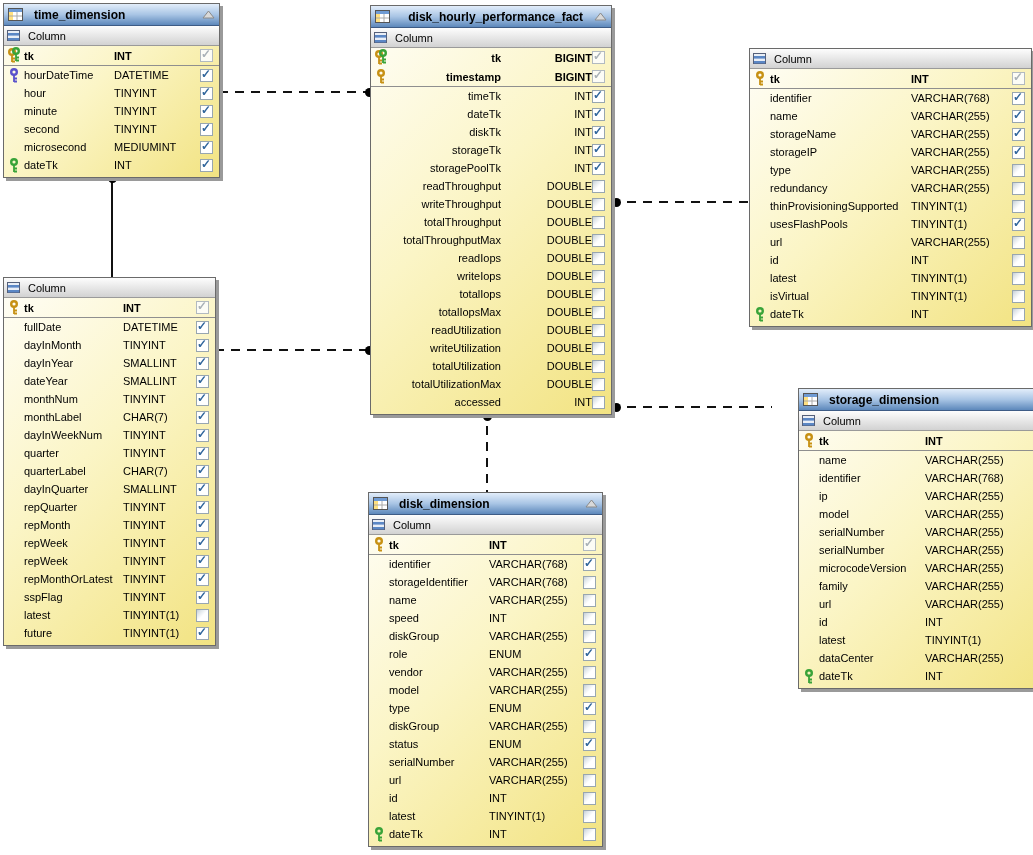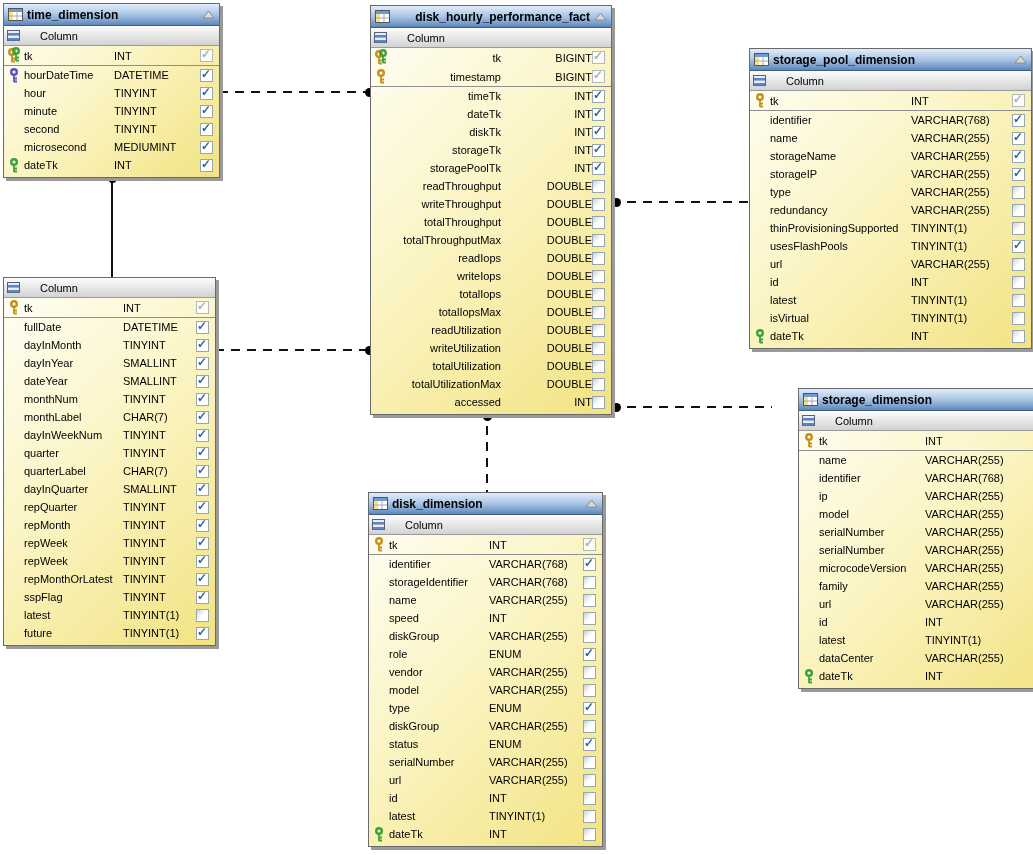--- a/index.html
+++ b/index.html
@@ -1,30 +1,30 @@
 <!DOCTYPE html>
 <html><head>
 <meta charset="utf-8">
 <style>
   html,body{margin:0;padding:0;background:#fff;}
   #canvas{position:relative;width:1033px;height:855px;background:#ffffff;overflow:hidden;
           font-family:"Liberation Sans",sans-serif;}
   .tbl{position:absolute;border:1px solid #6a6a6a;box-shadow:3px 3px 0 #9a9a9a;
        background:linear-gradient(135deg,#fffef8 0%,#fbf5c6 45%,#f2e382 100%);
        font-size:11px;color:#000;}
-  .hdr{height:21px;display:flex;align-items:center;gap:4px;padding:0 4px;
+  .hdr{height:21px;display:flex;align-items:center;gap:11px;padding:0 4px;
        background:linear-gradient(#e2edfa 0%,#a9c5e5 50%,#5d88bb 100%);
        border-bottom:1px solid #3d5b85;}
   .hdr .ttl{font-weight:bold;font-size:12px;flex:1;white-space:nowrap;overflow:hidden;}
-  .colhdr{height:19px;display:flex;align-items:center;gap:20px;padding:0 3px;
+  .colhdr{height:19px;display:flex;align-items:center;gap:8px;padding:0 3px;
        background:linear-gradient(#fdfdfd 0%,#d2d2d2 100%);border-bottom:1px solid #9a9a9a;}
   .rows{padding-bottom:3px;}
   .row{display:grid;grid-template-columns:20px var(--nw) 1fr 13px;align-items:center;
        height:18px;padding-right:6px;}
-  .row.keyrow{height:19px;}
+  .row.keyrow{height:19px;font-weight:bold;}
   .row.keysec-end{border-bottom:1px solid #8f8f8f;}
   .cname,.ctype{white-space:nowrap;overflow:hidden;}
   .key{justify-self:center;display:flex;align-items:center;}
   .key .k2{margin-left:-7px;}
   .cb{width:11px;height:11px;border:1px solid #98a6b0;background:#fff;justify-self:end;
       position:relative;}
   .cb.c::after{content:"\2713";position:absolute;left:0;top:-3px;font-size:12px;
       font-weight:bold;color:#31669c;}
   .cb.d{border-color:#b2bac0;background:#fcfcf6;}
   .cb.d::after{content:"\2713";position:absolute;left:0;top:-3px;font-size:12px;
@@ -437,31 +437,139 @@
         </div>
         <div class="row">
           <span class="key"></span>
           <span class="cname">accessed</span>
           <span class="ctype">INT</span>
           <span class="cb u"></span>
         </div>
       </div>
     </div>
     <div class="tbl" style="left: 749px; top: 48px; width: 281px; --nw: 141px;">
+      <div class="colhdr">
+        <span style="display:flex">
+          <svg width="13" height="11" viewBox="0 0 13 11">
+            <rect x="0.5" y="0.5" width="12" height="10" fill="#e9eef6" stroke="#55607a"></rect>
+            <rect x="1" y="3" width="11" height="2.6" fill="#5b87c5"></rect>
+            <rect x="1" y="8" width="11" height="2.4" fill="#5b87c5"></rect>
+          </svg>
+        </span>
+        <span>Column</span>
+      </div>
+      <div class="rows">
+        <div class="row keyrow keysec-end">
+          <span class="key">
+            <svg width="11" height="15" viewBox="0 0 11 15">
+              <circle cx="5" cy="4" r="2.8" fill="none" stroke="#c79114" stroke-width="2.4"></circle>
+              <path d="M5 6.5 L5 14 M5 10.5 L8 10.5 M5 13.5 L8 13.5" stroke="#c79114" stroke-width="1.8" fill="none"></path>
+            </svg>
+          </span>
+          <span class="cname">tk</span>
+          <span class="ctype">INT</span>
+          <span class="cb d"></span>
+        </div>
+        <div class="row">
+          <span class="key"></span>
+          <span class="cname">identifier</span>
+          <span class="ctype">VARCHAR(768)</span>
+          <span class="cb c"></span>
+        </div>
+        <div class="row">
+          <span class="key"></span>
+          <span class="cname">name</span>
+          <span class="ctype">VARCHAR(255)</span>
+          <span class="cb c"></span>
+        </div>
+        <div class="row">
+          <span class="key"></span>
+          <span class="cname">storageName</span>
+          <span class="ctype">VARCHAR(255)</span>
+          <span class="cb c"></span>
+        </div>
+        <div class="row">
+          <span class="key"></span>
+          <span class="cname">storageIP</span>
+          <span class="ctype">VARCHAR(255)</span>
+          <span class="cb c"></span>
+        </div>
+        <div class="row">
+          <span class="key"></span>
+          <span class="cname">type</span>
+          <span class="ctype">VARCHAR(255)</span>
+          <span class="cb u"></span>
+        </div>
+        <div class="row">
+          <span class="key"></span>
+          <span class="cname">redundancy</span>
+          <span class="ctype">VARCHAR(255)</span>
+          <span class="cb u"></span>
+        </div>
+        <div class="row">
+          <span class="key"></span>
+          <span class="cname">thinProvisioningSupported</span>
+          <span class="ctype">TINYINT(1)</span>
+          <span class="cb u"></span>
+        </div>
+        <div class="row">
+          <span class="key"></span>
+          <span class="cname">usesFlashPools</span>
+          <span class="ctype">TINYINT(1)</span>
+          <span class="cb c"></span>
+        </div>
+        <div class="row">
+          <span class="key"></span>
+          <span class="cname">url</span>
+          <span class="ctype">VARCHAR(255)</span>
+          <span class="cb u"></span>
+        </div>
+        <div class="row">
+          <span class="key"></span>
+          <span class="cname">id</span>
+          <span class="ctype">INT</span>
+          <span class="cb u"></span>
+        </div>
+        <div class="row">
+          <span class="key"></span>
+          <span class="cname">latest</span>
+          <span class="ctype">TINYINT(1)</span>
+          <span class="cb u"></span>
+        </div>
+        <div class="row">
+          <span class="key"></span>
+          <span class="cname">isVirtual</span>
+          <span class="ctype">TINYINT(1)</span>
+          <span class="cb u"></span>
+        </div>
+        <div class="row">
+          <span class="key">
+            <svg width="11" height="15" viewBox="0 0 11 15">
+              <circle cx="5" cy="4" r="2.8" fill="none" stroke="#39a339" stroke-width="2.4"></circle>
+              <path d="M5 6.5 L5 14 M5 10.5 L8 10.5 M5 13.5 L8 13.5" stroke="#39a339" stroke-width="1.8" fill="none"></path>
+            </svg>
+          </span>
+          <span class="cname">dateTk</span>
+          <span class="ctype">INT</span>
+          <span class="cb u"></span>
+        </div>
+      </div>
+    </div>
+    <div class="tbl" style="left: 770px; top: 388px; width: 260px; margin-left: 28px; --nw: 106px;">
       <div class="hdr">
         <span style="display:flex">
           <svg width="15" height="13" viewBox="0 0 15 13">
             <rect x="0.5" y="0.5" width="14" height="12" fill="#fff" stroke="#555"></rect>
             <rect x="1" y="1" width="13" height="3" fill="#6f9bd4"></rect>
             <rect x="1" y="4" width="4" height="8" fill="#ffe080"></rect>
             <line x1="1" y1="8" x2="14" y2="8" stroke="#aaa"></line>
             <line x1="9" y1="4" x2="9" y2="12" stroke="#aaa"></line>
           </svg>
         </span>
-        <span class="ttl">storage_pool_dimension</span>
+        <span class="ttl">storage_dimension</span>
         <span style="display:flex">
           <svg width="13" height="9" viewBox="0 0 13 9">
             <path d="M6.5 1 L12 8 L1 8 Z" fill="#d9d9d9" stroke="#8a8a8a"></path>
           </svg>
         </span>
       </div>
       <div class="colhdr">
         <span style="display:flex">
           <svg width="13" height="11" viewBox="0 0 13 11">
             <rect x="0.5" y="0.5" width="12" height="10" fill="#e9eef6" stroke="#55607a"></rect>
@@ -478,64 +586,64 @@
               <circle cx="5" cy="4" r="2.8" fill="none" stroke="#c79114" stroke-width="2.4"></circle>
               <path d="M5 6.5 L5 14 M5 10.5 L8 10.5 M5 13.5 L8 13.5" stroke="#c79114" stroke-width="1.8" fill="none"></path>
             </svg>
           </span>
           <span class="cname">tk</span>
           <span class="ctype">INT</span>
           <span class="cb d"></span>
         </div>
         <div class="row">
           <span class="key"></span>
+          <span class="cname">name</span>
+          <span class="ctype">VARCHAR(255)</span>
+          <span class="cb c"></span>
+        </div>
+        <div class="row">
+          <span class="key"></span>
           <span class="cname">identifier</span>
           <span class="ctype">VARCHAR(768)</span>
           <span class="cb c"></span>
         </div>
         <div class="row">
           <span class="key"></span>
-          <span class="cname">name</span>
-          <span class="ctype">VARCHAR(255)</span>
-          <span class="cb c"></span>
-        </div>
-        <div class="row">
-          <span class="key"></span>
-          <span class="cname">storageName</span>
-          <span class="ctype">VARCHAR(255)</span>
-          <span class="cb c"></span>
-        </div>
-        <div class="row">
-          <span class="key"></span>
-          <span class="cname">storageIP</span>
-          <span class="ctype">VARCHAR(255)</span>
-          <span class="cb c"></span>
-        </div>
-        <div class="row">
-          <span class="key"></span>
-          <span class="cname">type</span>
-          <span class="ctype">VARCHAR(255)</span>
-          <span class="cb u"></span>
-        </div>
-        <div class="row">
-          <span class="key"></span>
-          <span class="cname">redundancy</span>
-          <span class="ctype">VARCHAR(255)</span>
-          <span class="cb u"></span>
-        </div>
-        <div class="row">
-          <span class="key"></span>
-          <span class="cname">thinProvisioningSupported</span>
-          <span class="ctype">TINYINT(1)</span>
-          <span class="cb u"></span>
-        </div>
-        <div class="row">
-          <span class="key"></span>
-          <span class="cname">usesFlashPools</span>
-          <span class="ctype">TINYINT(1)</span>
+          <span class="cname">ip</span>
+          <span class="ctype">VARCHAR(255)</span>
+          <span class="cb c"></span>
+        </div>
+        <div class="row">
+          <span class="key"></span>
+          <span class="cname">model</span>
+          <span class="ctype">VARCHAR(255)</span>
+          <span class="cb c"></span>
+        </div>
+        <div class="row">
+          <span class="key"></span>
+          <span class="cname">serialNumber</span>
+          <span class="ctype">VARCHAR(255)</span>
+          <span class="cb c"></span>
+        </div>
+        <div class="row">
+          <span class="key"></span>
+          <span class="cname">serialNumber</span>
+          <span class="ctype">VARCHAR(255)</span>
+          <span class="cb u"></span>
+        </div>
+        <div class="row">
+          <span class="key"></span>
+          <span class="cname">microcodeVersion</span>
+          <span class="ctype">VARCHAR(255)</span>
+          <span class="cb u"></span>
+        </div>
+        <div class="row">
+          <span class="key"></span>
+          <span class="cname">family</span>
+          <span class="ctype">VARCHAR(255)</span>
           <span class="cb c"></span>
         </div>
         <div class="row">
           <span class="key"></span>
           <span class="cname">url</span>
           <span class="ctype">VARCHAR(255)</span>
           <span class="cb u"></span>
         </div>
         <div class="row">
           <span class="key"></span>
@@ -544,49 +652,49 @@
           <span class="cb u"></span>
         </div>
         <div class="row">
           <span class="key"></span>
           <span class="cname">latest</span>
           <span class="ctype">TINYINT(1)</span>
           <span class="cb u"></span>
         </div>
         <div class="row">
           <span class="key"></span>
-          <span class="cname">isVirtual</span>
-          <span class="ctype">TINYINT(1)</span>
+          <span class="cname">dataCenter</span>
+          <span class="ctype">VARCHAR(255)</span>
           <span class="cb u"></span>
         </div>
         <div class="row">
           <span class="key">
             <svg width="11" height="15" viewBox="0 0 11 15">
               <circle cx="5" cy="4" r="2.8" fill="none" stroke="#39a339" stroke-width="2.4"></circle>
               <path d="M5 6.5 L5 14 M5 10.5 L8 10.5 M5 13.5 L8 13.5" stroke="#39a339" stroke-width="1.8" fill="none"></path>
             </svg>
           </span>
           <span class="cname">dateTk</span>
           <span class="ctype">INT</span>
           <span class="cb u"></span>
         </div>
       </div>
     </div>
-    <div class="tbl" style="left: 770px; top: 388px; width: 260px; margin-left: 28px; --nw: 106px;">
+    <div class="tbl" style="left: 368px; top: 492px; width: 233px; --nw: 100px;">
       <div class="hdr">
         <span style="display:flex">
           <svg width="15" height="13" viewBox="0 0 15 13">
             <rect x="0.5" y="0.5" width="14" height="12" fill="#fff" stroke="#555"></rect>
             <rect x="1" y="1" width="13" height="3" fill="#6f9bd4"></rect>
             <rect x="1" y="4" width="4" height="8" fill="#ffe080"></rect>
             <line x1="1" y1="8" x2="14" y2="8" stroke="#aaa"></line>
             <line x1="9" y1="4" x2="9" y2="12" stroke="#aaa"></line>
           </svg>
         </span>
-        <span class="ttl">storage_dimension</span>
+        <span class="ttl">disk_dimension</span>
         <span style="display:flex">
           <svg width="13" height="9" viewBox="0 0 13 9">
             <path d="M6.5 1 L12 8 L1 8 Z" fill="#d9d9d9" stroke="#8a8a8a"></path>
           </svg>
         </span>
       </div>
       <div class="colhdr">
         <span style="display:flex">
           <svg width="13" height="11" viewBox="0 0 13 11">
             <rect x="0.5" y="0.5" width="12" height="10" fill="#e9eef6" stroke="#55607a"></rect>
@@ -603,145 +711,20 @@
               <circle cx="5" cy="4" r="2.8" fill="none" stroke="#c79114" stroke-width="2.4"></circle>
               <path d="M5 6.5 L5 14 M5 10.5 L8 10.5 M5 13.5 L8 13.5" stroke="#c79114" stroke-width="1.8" fill="none"></path>
             </svg>
           </span>
           <span class="cname">tk</span>
           <span class="ctype">INT</span>
           <span class="cb d"></span>
         </div>
         <div class="row">
           <span class="key"></span>
-          <span class="cname">name</span>
-          <span class="ctype">VARCHAR(255)</span>
-          <span class="cb c"></span>
-        </div>
-        <div class="row">
-          <span class="key"></span>
-          <span class="cname">identifier</span>
-          <span class="ctype">VARCHAR(768)</span>
-          <span class="cb c"></span>
-        </div>
-        <div class="row">
-          <span class="key"></span>
-          <span class="cname">ip</span>
-          <span class="ctype">VARCHAR(255)</span>
-          <span class="cb c"></span>
-        </div>
-        <div class="row">
-          <span class="key"></span>
-          <span class="cname">model</span>
-          <span class="ctype">VARCHAR(255)</span>
-          <span class="cb c"></span>
-        </div>
-        <div class="row">
-          <span class="key"></span>
-          <span class="cname">serialNumber</span>
-          <span class="ctype">VARCHAR(255)</span>
-          <span class="cb c"></span>
-        </div>
-        <div class="row">
-          <span class="key"></span>
-          <span class="cname">serialNumber</span>
-          <span class="ctype">VARCHAR(255)</span>
-          <span class="cb u"></span>
-        </div>
-        <div class="row">
-          <span class="key"></span>
-          <span class="cname">microcodeVersion</span>
-          <span class="ctype">VARCHAR(255)</span>
-          <span class="cb u"></span>
-        </div>
-        <div class="row">
-          <span class="key"></span>
-          <span class="cname">family</span>
-          <span class="ctype">VARCHAR(255)</span>
-          <span class="cb c"></span>
-        </div>
-        <div class="row">
-          <span class="key"></span>
-          <span class="cname">url</span>
-          <span class="ctype">VARCHAR(255)</span>
-          <span class="cb u"></span>
-        </div>
-        <div class="row">
-          <span class="key"></span>
-          <span class="cname">id</span>
-          <span class="ctype">INT</span>
-          <span class="cb u"></span>
-        </div>
-        <div class="row">
-          <span class="key"></span>
-          <span class="cname">latest</span>
-          <span class="ctype">TINYINT(1)</span>
-          <span class="cb u"></span>
-        </div>
-        <div class="row">
-          <span class="key"></span>
-          <span class="cname">dataCenter</span>
-          <span class="ctype">VARCHAR(255)</span>
-          <span class="cb u"></span>
-        </div>
-        <div class="row">
-          <span class="key">
-            <svg width="11" height="15" viewBox="0 0 11 15">
-              <circle cx="5" cy="4" r="2.8" fill="none" stroke="#39a339" stroke-width="2.4"></circle>
-              <path d="M5 6.5 L5 14 M5 10.5 L8 10.5 M5 13.5 L8 13.5" stroke="#39a339" stroke-width="1.8" fill="none"></path>
-            </svg>
-          </span>
-          <span class="cname">dateTk</span>
-          <span class="ctype">INT</span>
-          <span class="cb u"></span>
-        </div>
-      </div>
-    </div>
-    <div class="tbl" style="left: 368px; top: 492px; width: 233px; --nw: 100px;">
-      <div class="hdr">
-        <span style="display:flex">
-          <svg width="15" height="13" viewBox="0 0 15 13">
-            <rect x="0.5" y="0.5" width="14" height="12" fill="#fff" stroke="#555"></rect>
-            <rect x="1" y="1" width="13" height="3" fill="#6f9bd4"></rect>
-            <rect x="1" y="4" width="4" height="8" fill="#ffe080"></rect>
-            <line x1="1" y1="8" x2="14" y2="8" stroke="#aaa"></line>
-            <line x1="9" y1="4" x2="9" y2="12" stroke="#aaa"></line>
-          </svg>
-        </span>
-        <span class="ttl">disk_dimension</span>
-        <span style="display:flex">
-          <svg width="13" height="9" viewBox="0 0 13 9">
-            <path d="M6.5 1 L12 8 L1 8 Z" fill="#d9d9d9" stroke="#8a8a8a"></path>
-          </svg>
-        </span>
-      </div>
-      <div class="colhdr">
-        <span style="display:flex">
-          <svg width="13" height="11" viewBox="0 0 13 11">
-            <rect x="0.5" y="0.5" width="12" height="10" fill="#e9eef6" stroke="#55607a"></rect>
-            <rect x="1" y="3" width="11" height="2.6" fill="#5b87c5"></rect>
-            <rect x="1" y="8" width="11" height="2.4" fill="#5b87c5"></rect>
-          </svg>
-        </span>
-        <span>Column</span>
-      </div>
-      <div class="rows">
-        <div class="row keyrow keysec-end">
-          <span class="key">
-            <svg width="11" height="15" viewBox="0 0 11 15">
-              <circle cx="5" cy="4" r="2.8" fill="none" stroke="#c79114" stroke-width="2.4"></circle>
-              <path d="M5 6.5 L5 14 M5 10.5 L8 10.5 M5 13.5 L8 13.5" stroke="#c79114" stroke-width="1.8" fill="none"></path>
-            </svg>
-          </span>
-          <span class="cname">tk</span>
-          <span class="ctype">INT</span>
-          <span class="cb d"></span>
-        </div>
-        <div class="row">
-          <span class="key"></span>
           <span class="cname">identifier</span>
           <span class="ctype">VARCHAR(768)</span>
           <span class="cb c"></span>
         </div>
         <div class="row">
           <span class="key"></span>
           <span class="cname">storageIdentifier</span>
           <span class="ctype">VARCHAR(768)</span>
           <span class="cb u"></span>
         </div>

